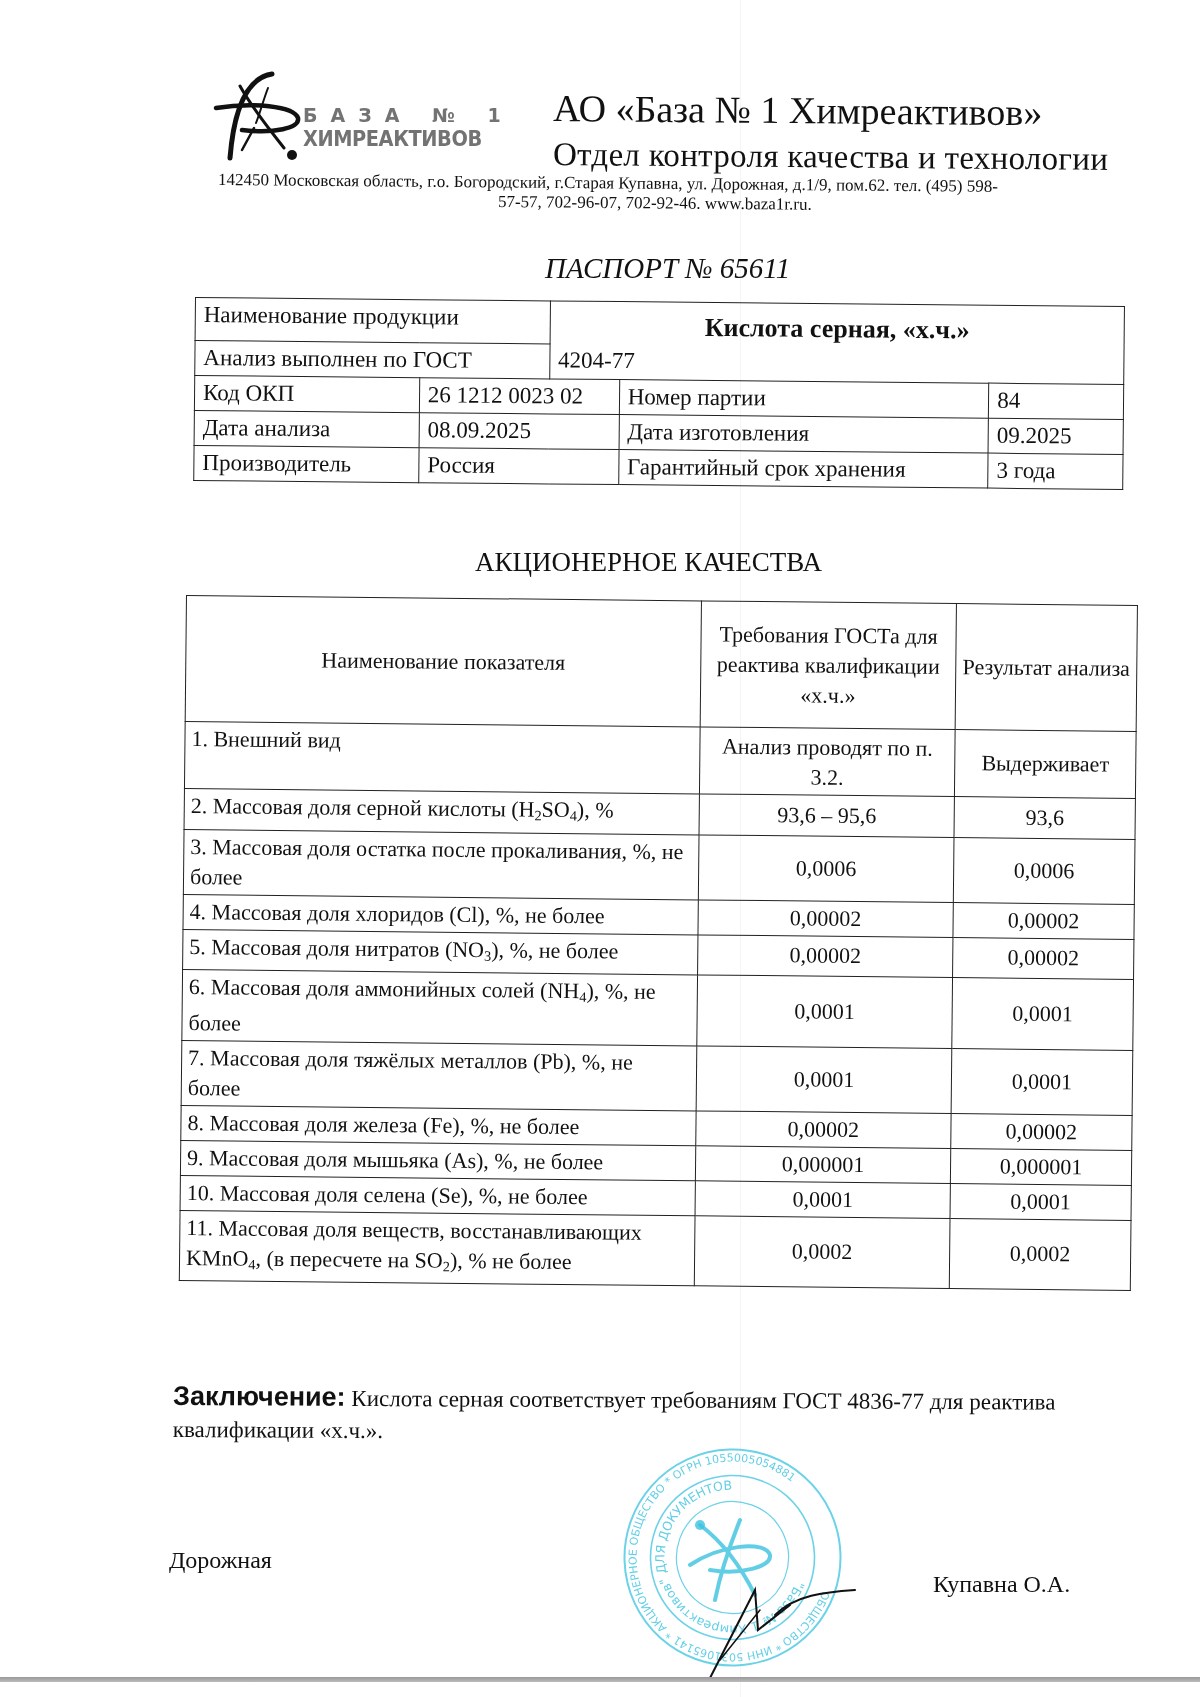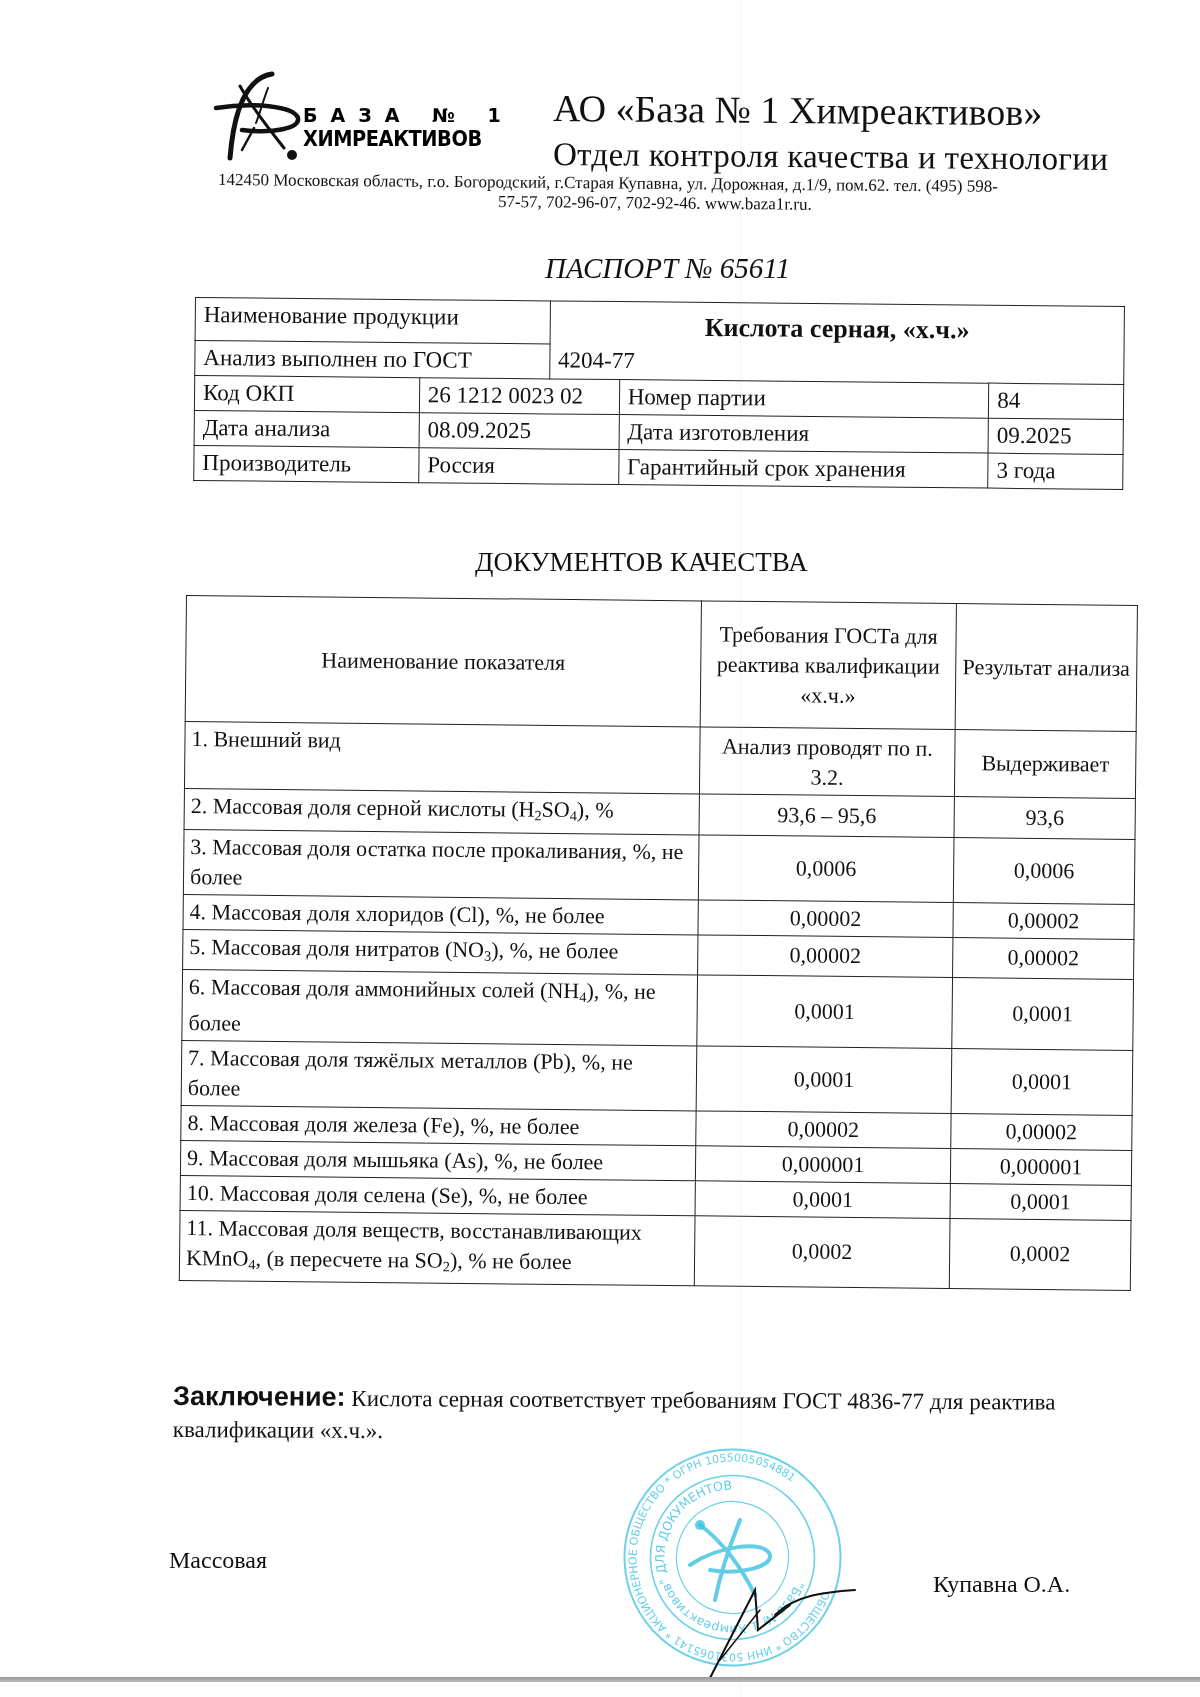--- a/index.html
+++ b/index.html
@@ -7,21 +7,21 @@
   body {
     position: relative;
     font-family: "Liberation Serif", "DejaVu Serif", serif;
     color: #111;
     overflow: hidden;
   }
   .page { position: absolute; left: 0; top: 0; width: 1200px; height: 1697px; }
 
   
   .logo { position: absolute; left: 212px; top: 68px; width: 90px; height: 95px; }
-  .logo-text { position: absolute; left: 303px; top: 104px; font-family: "DejaVu Sans", sans-serif; font-weight: bold; color: #000000; }
+  .logo-text { position: absolute; left: 303px; top: 104px; font-family: "DejaVu Sans", sans-serif; font-weight: bold; color: #737373; }
   .logo-line1 { font-size: 19px; letter-spacing: 13px; line-height: 22px; }
   .logo-line2 { font-size: 22px; letter-spacing: -0.5px; line-height: 26px; transform: scaleX(0.88); transform-origin: left; }
   .company-name { position: absolute; left: 553px; top: 86px; font-size: 38px; white-space: nowrap; transform: rotate(0.5deg); transform-origin: left; }
   .department { position: absolute; left: 553px; top: 136px; font-size: 33px; white-space: nowrap; transform: rotate(0.5deg); transform-origin: left; letter-spacing: 0.3px; }
   .address1 { position: absolute; left: 218px; top: 170px; font-size: 17px; white-space: nowrap; transform: rotate(0.5deg); transform-origin: left; }
   .address2 { position: absolute; left: 498px; top: 192px; font-size: 17px; white-space: nowrap; transform: rotate(0.5deg); transform-origin: left; }
 
   .passport-title { position: absolute; left: 545px; top: 252px; font-size: 29px; white-space: nowrap; font-style: italic; }
 
   
@@ -111,21 +111,21 @@
     </tr>
     <tr>
       <td>Производитель</td>
       <td colspan="2">Россия</td>
       <td>Гарантийный срок хранения</td>
       <td>3 года</td>
     </tr>
   </tbody>
     </table>
 
-  <div class="quality-title">ДОКУМЕНТОВ КАЧЕСТВА</div>
+  <div class="quality-title">АКЦИОНЕРНОЕ КАЧЕСТВА</div>
 
   <table class="q-table">
     <thead>
       <tr>
         <th class="hdr-name">Наименование показателя</th>
         <th>Требования ГОСТа для реактива квалификации «х.ч.»</th>
         <th>Результат анализа</th>
       </tr>
     </thead>
     <tbody>
@@ -212,17 +212,17 @@
     </g>
     <circle cx="80" cy="80" r="5" fill="#3cc3e0" opacity="0.8"></circle>
   </svg>
 
   <svg class="signature" viewBox="0 0 160 140">
     <path d="M10 128 L55 40 L58 80 L90 55" stroke="#111" stroke-width="2" fill="none" stroke-linecap="round"></path>
     <path d="M20 110 L60 60" stroke="#111" stroke-width="1.5" fill="none" stroke-linecap="round"></path>
     <path d="M75 65 C95 45 125 42 155 40" stroke="#111" stroke-width="2" fill="none" stroke-linecap="round"></path>
   </svg>
 
-  <div class="controller-label">Массовая</div>
+  <div class="controller-label">Дорожная</div>
   <div class="controller-name">Купавна О.А.</div>
 
   <div class="bottom-line"></div>
 </div>
 
 </body></html>

